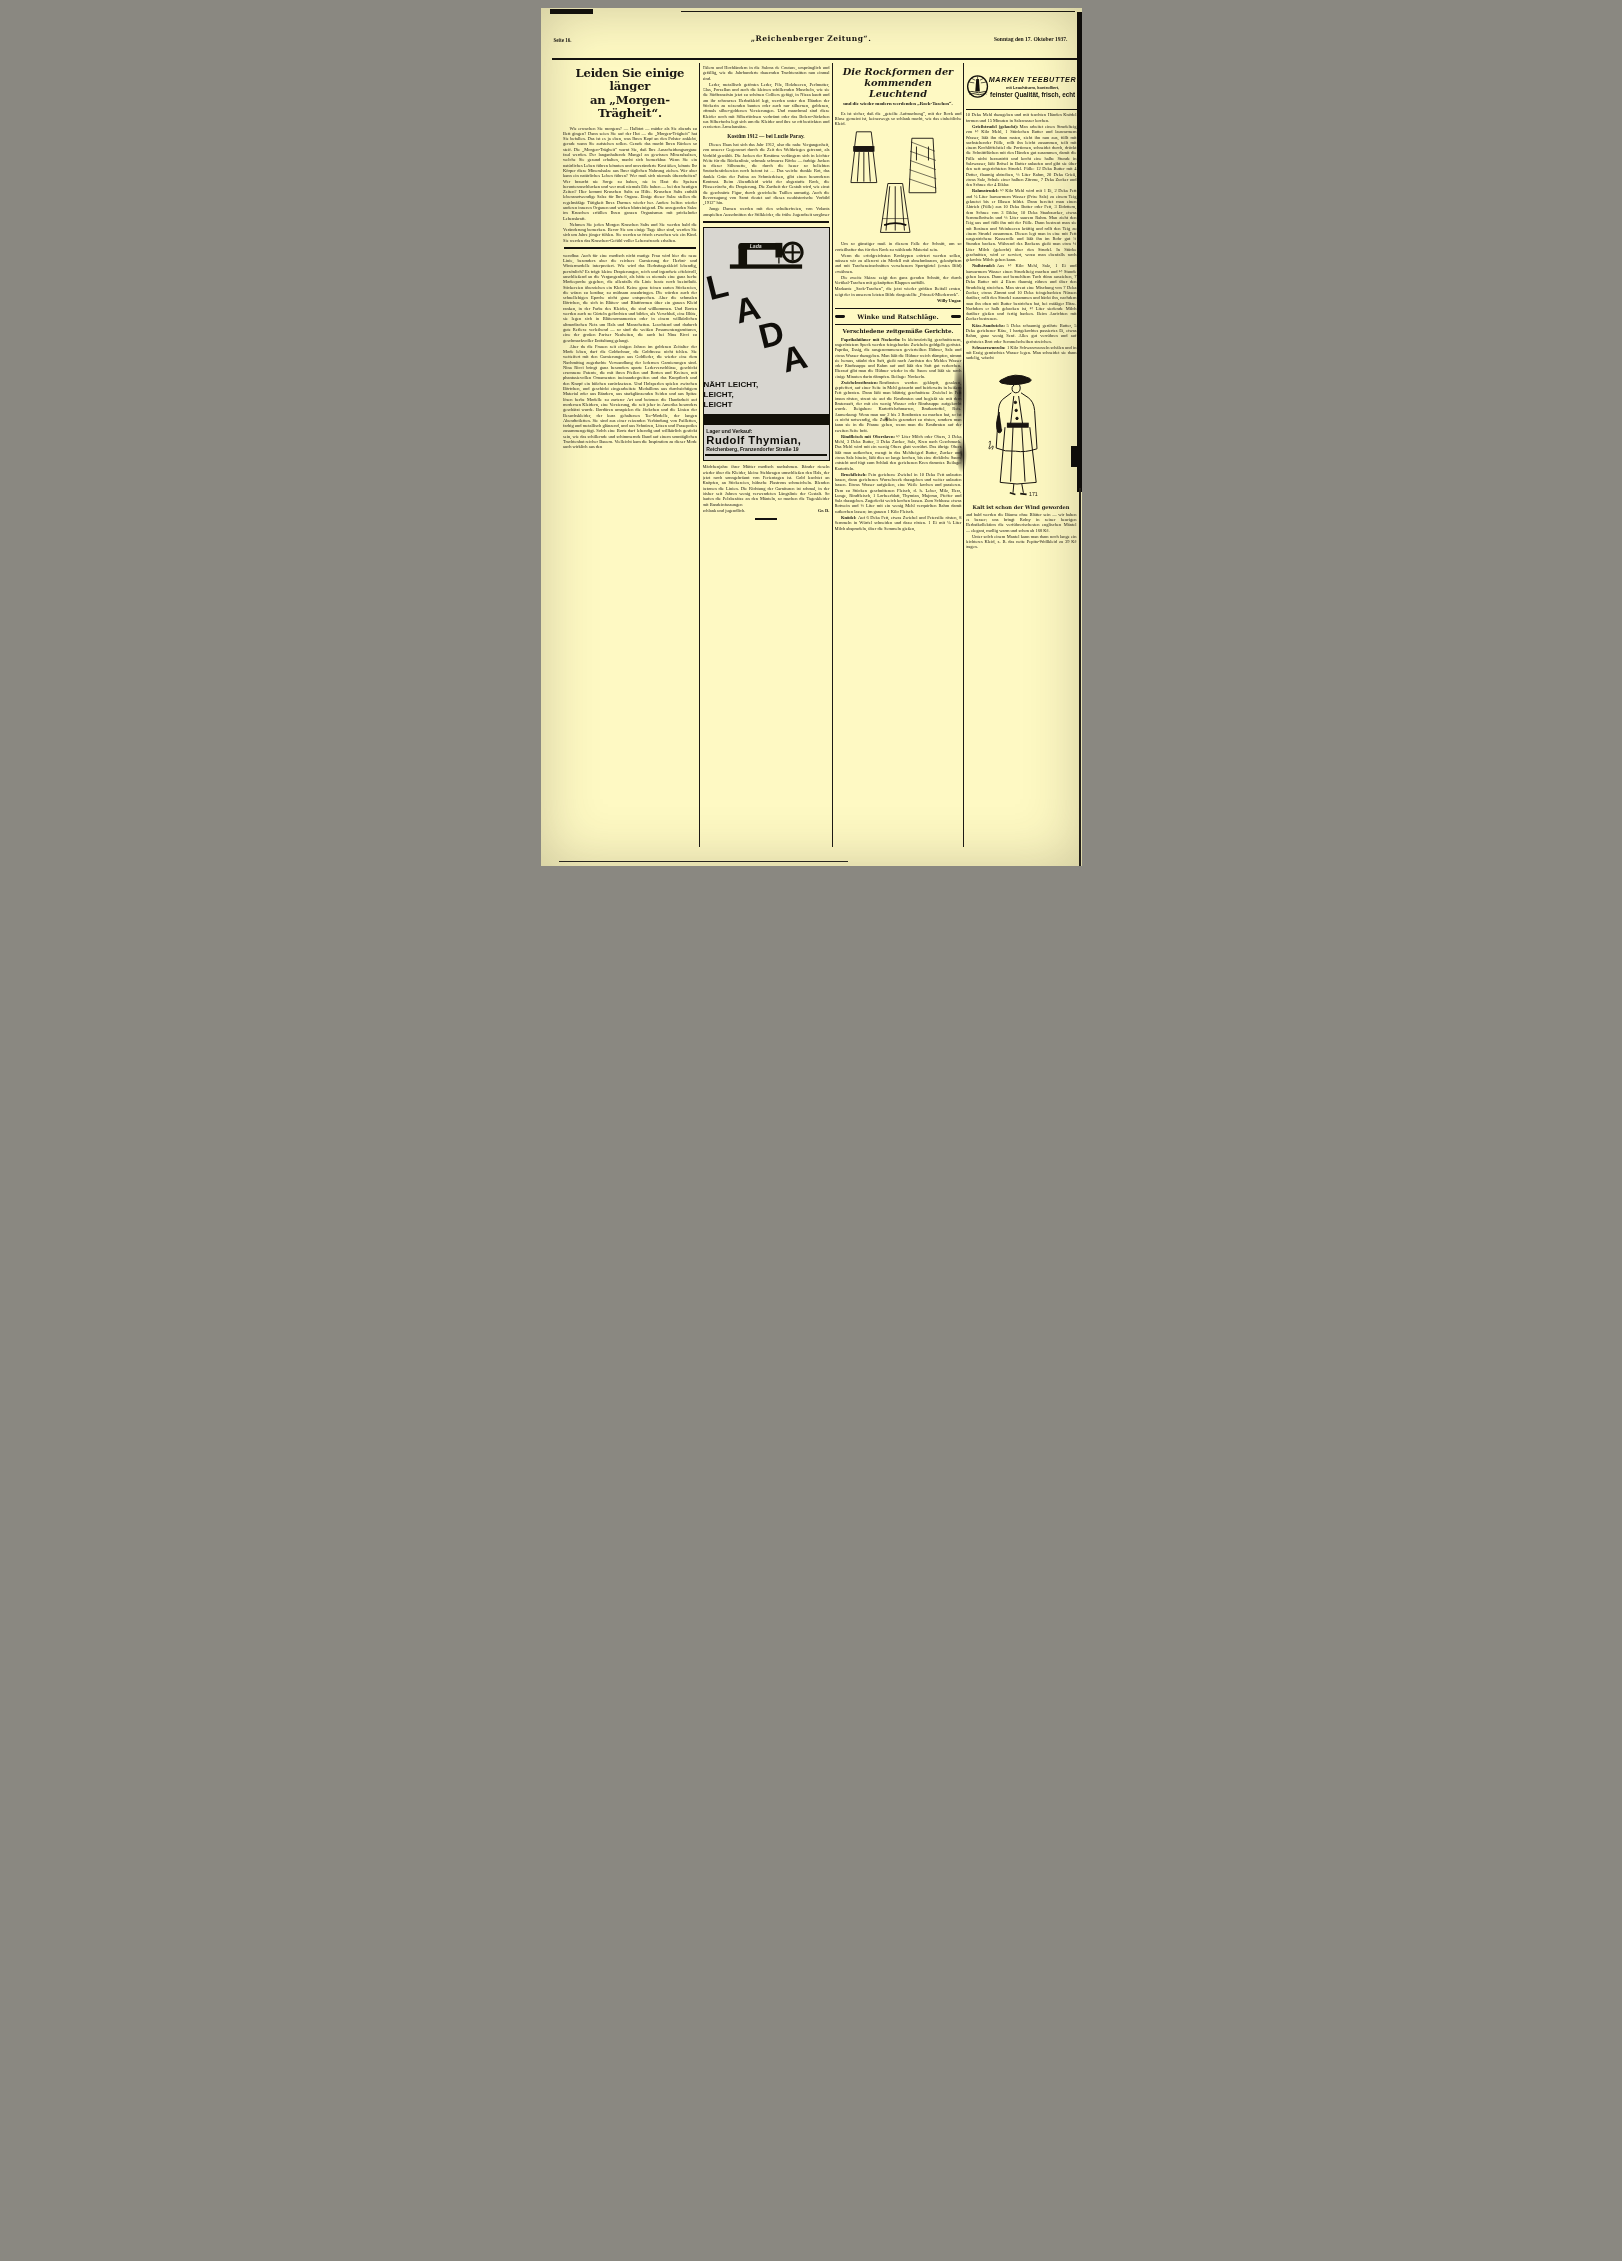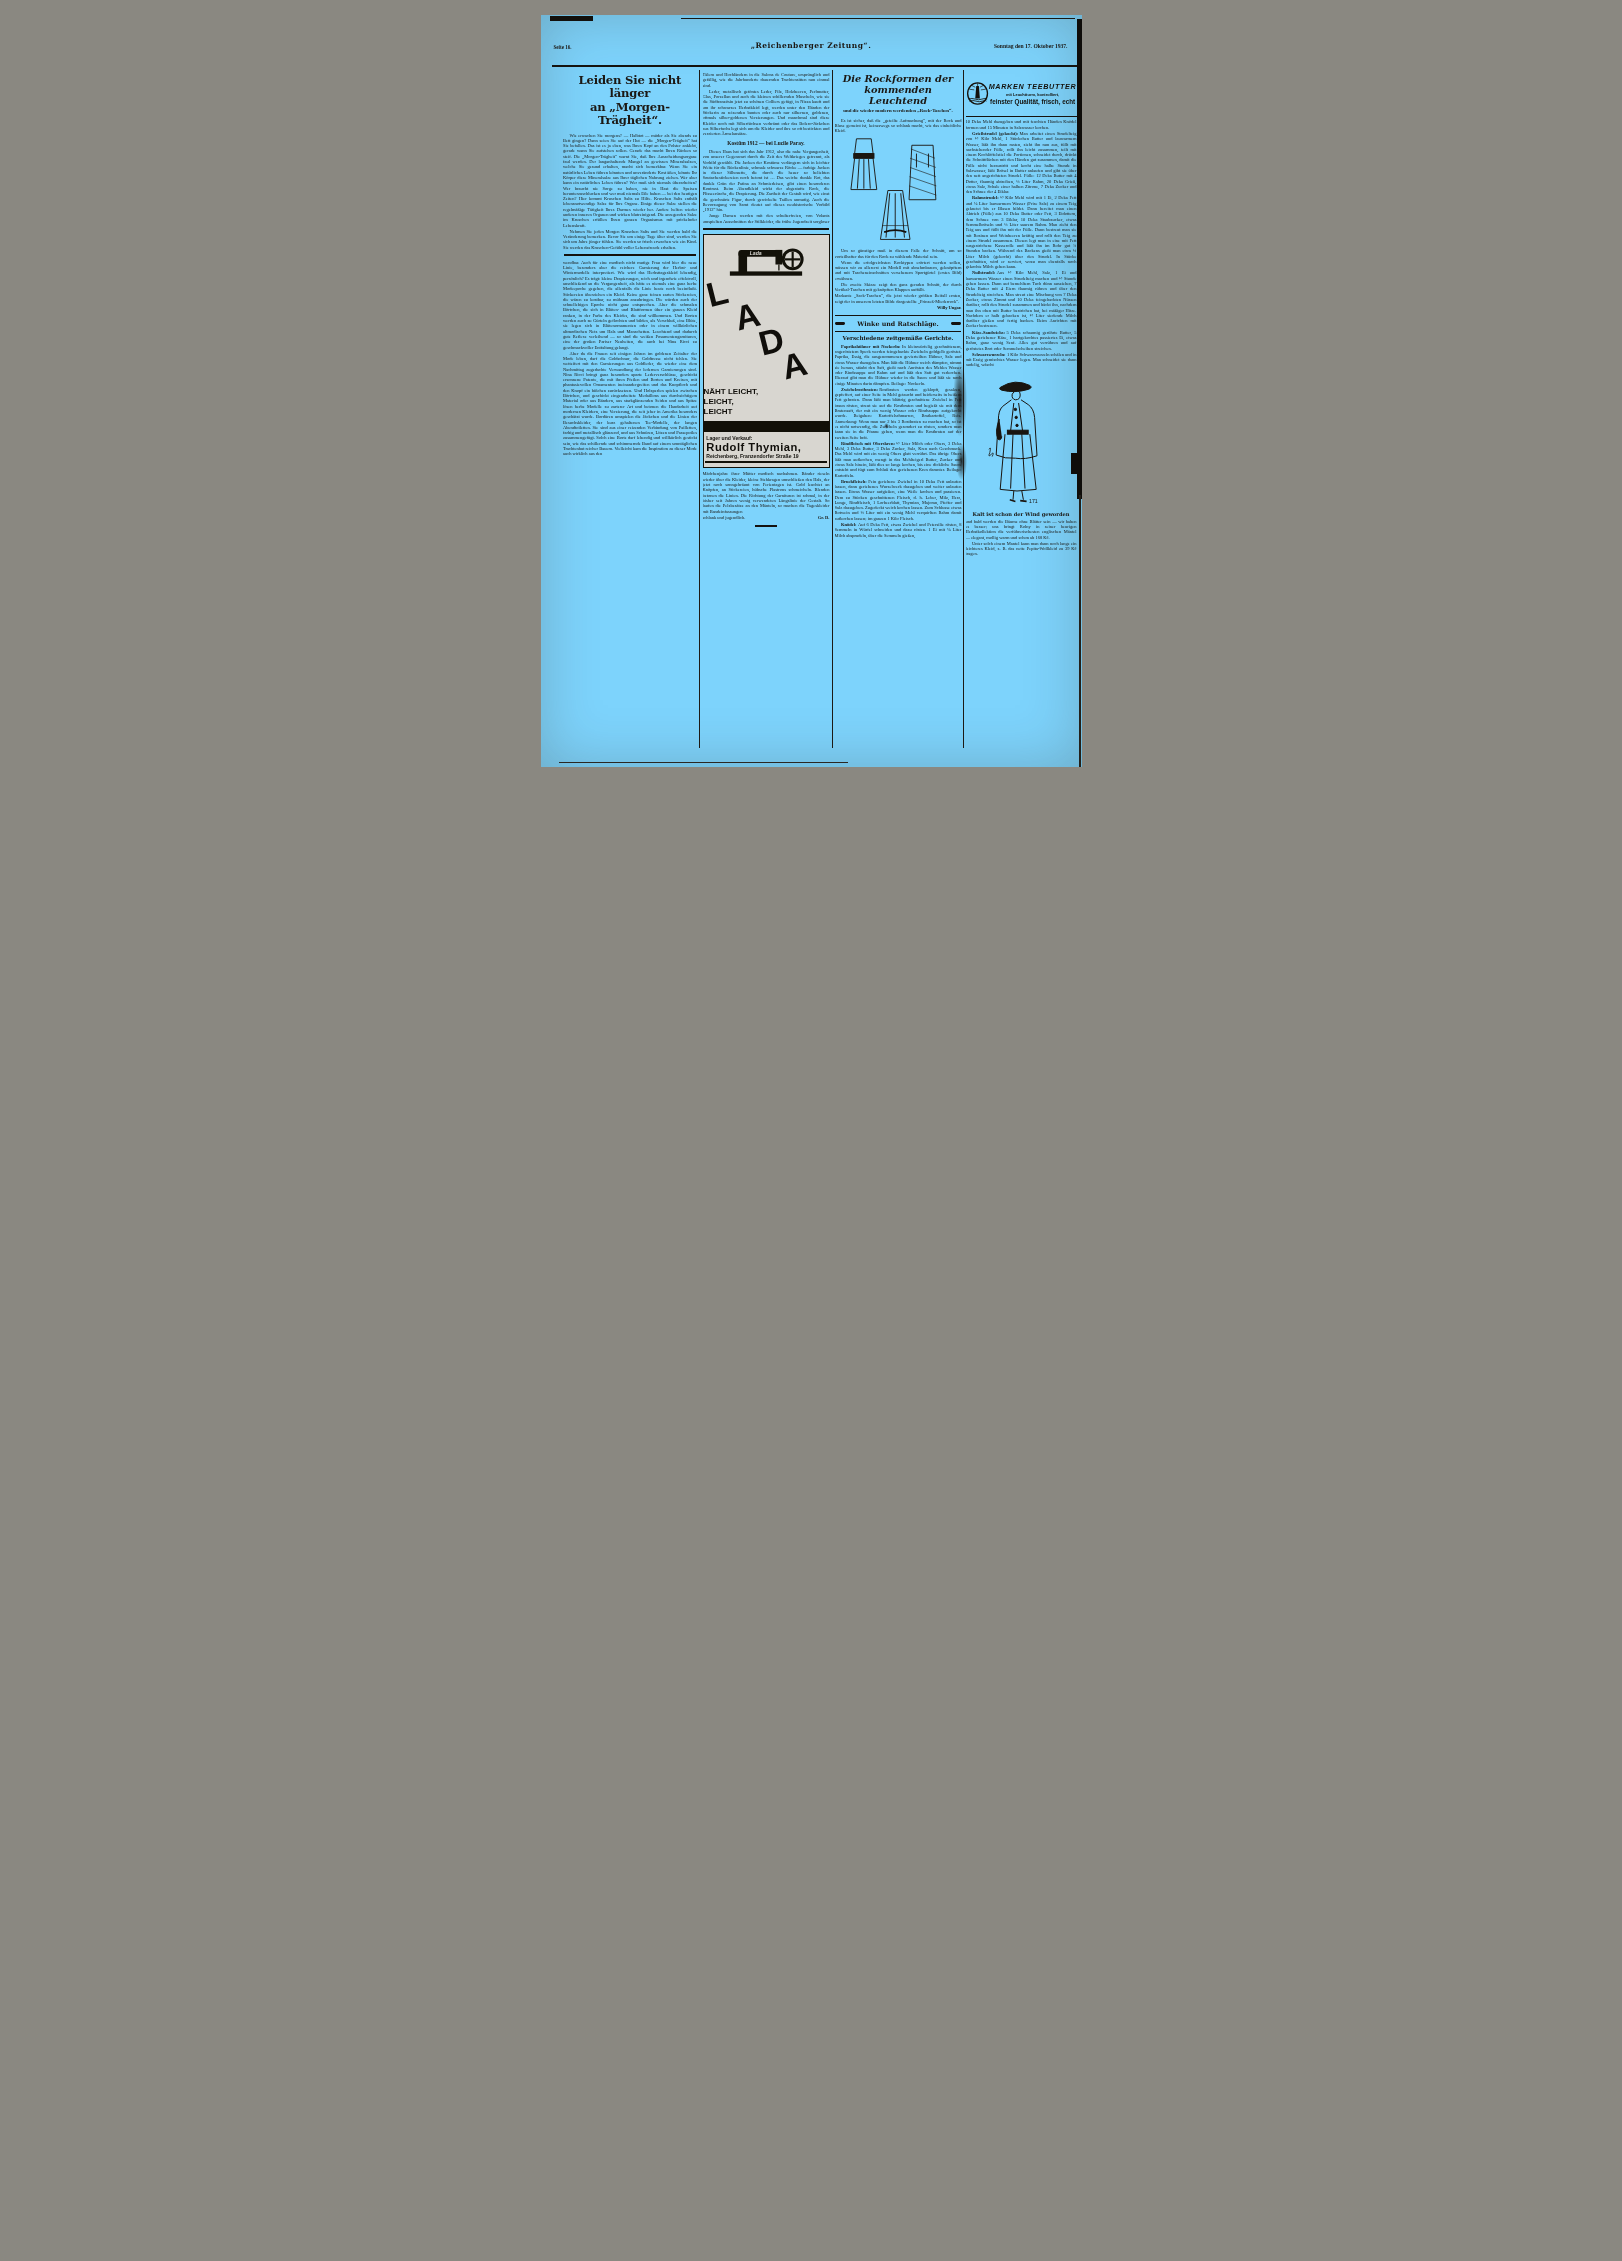--- a/index.html
+++ b/index.html
@@ -1,16 +1,16 @@
 <!DOCTYPE html>
 <html style="font-size:7.5px"><head>
 <meta charset="utf-8">
 <style>
   html,body{margin:0;padding:0;background:#8a8881;}
-  .page{position:relative;width:541px;height:752px;margin:15px auto;background:#7dd3fc;overflow:hidden;
+  .page{position:relative;width:541px;height:858px;margin:8px auto;background:#fef9c3;overflow:hidden;
         color:#1b1814;font-family:"Liberation Serif",serif;
         box-shadow:inset 0 0 56px rgba(60,50,40,.25);}
   
   .hdr-left{position:absolute;left:13px;top:29px;font-size:5.1px;font-weight:bold;}
   .hdr-center{position:absolute;left:0;right:0;top:26px;text-align:center;font-size:7.5px;font-weight:bold;letter-spacing:0.5px;font-family:"DejaVu Serif",serif;}
   .hdr-right{position:absolute;right:14px;top:28px;font-size:5.6px;font-weight:bold;}
   .hdr-rule{position:absolute;left:11.2px;right:4.7px;top:50px;height:1.9px;background:#15130f;}
   
   .col{position:absolute;top:57px;height:688px;overflow:hidden;}
   #col1{left:22.4px;width:134px;}
@@ -87,21 +87,21 @@
   <div class="hdr-center">„Reichenberger Zeitung“.</div>
   <div class="hdr-right">Sonntag den 17. Oktober 1937.</div>
   <div class="hdr-rule"></div>
 
   <div class="vrule" style="left:158px;"></div>
   <div class="vrule" style="left:291px;"></div>
   <div class="vrule" style="left:422px;"></div>
 
   <div class="col" id="col1">
     <div class="h1">
-      <div>Leiden Sie nicht länger</div>
+      <div>Leiden Sie einige länger</div>
       <div>an „Morgen-Trägheit“.</div>
     </div>
     <p class="body">Wie erwachen Sie morgens? — Halbtot — müder als Sie abends zu Bett gingen? Dann seien Sie auf der Hut — die „Morgen-Trägheit“ hat Sie befallen. Das ist es ja eben, was Ihren Kopf an den Polster anklebt, gerade wann Sie aufstehen sollen. Gerade das macht Ihren Rücken so steif. Die „Morgen-Trägheit“ warnt Sie, daß Ihre Ausscheidungsorgane faul werden. Der langanhaltende Mangel an gewissen Mineralsalzen, welche Sie gesund erhalten, macht sich bemerkbar. Wenn Sie ein natürliches Leben führen könnten und unveränderte Kost äßen, könnte Ihr Körper diese Mineralsalze aus Ihrer täglichen Nahrung ziehen. Wer aber kann ein natürliches Leben führen? Wer muß sich niemals überarbeiten? Wer braucht nie Sorge zu haben, nie in Hast die Speisen herunterzuschlucken und wer muß niemals Eile haben — bei den heutigen Zeiten? Hier kommt Kruschen Salts zu Hilfe. Kruschen Salts enthält lebensnotwendige Salze für Ihre Organe. Einige dieser Salze stellen die regelmäßige Tätigkeit Ihres Darmes wieder her. Andere helfen wieder anderen inneren Organen und wirken blutreinigend. Die anregenden Salze im Kruschen erfüllen Ihren ganzen Organismus mit prickelnder Lebenskraft.</p>
     <p class="body">Nehmen Sie jeden Morgen Kruschen Salts und Sie werden bald die Veränderung bemerken. Bevor Sie um einige Tage älter sind, werden Sie sich um Jahre jünger fühlen. Sie werden so frisch erwachen wie ein Kind. Sie werden das Kruschen-Gefühl voller Lebensfreude erhalten.</p>
     <div class="thickrule"></div>
     <p class="body noindent">wendbar. Auch für eine modisch nicht mutige Frau wird hier die neue Linie, besonders aber die reichere Garnierung der Herbst- und Wintermodelle interpretiert. Wie wird das Herbsttageskleid lebendig, persönlich? Es trägt: kleine Drapierungen, reich und irgendwie effektvoll, anschließend an die Vergangenheit, als hätte es niemals eine ganz herbe Modeepoche gegeben, die allenfalls die Linie heute noch beeinflußt. Stickereien überziehen ein Kleid. Keine ganz feinen zarten Stickereien, die wären zu kostbar, zu mühsam anzubringen. Die würden auch der schnellebigen Epoche nicht ganz entsprechen. Aber die schmalen Börtchen, die sich in Blüten- und Blattformen über ein ganzes Kleid ranken, in der Farbe des Kleides, die sind willkommen. Und Borten werden auch zu Gürteln geflochten und bilden, als Verschluß, eine Blüte, sie legen sich in Blütenornamenten oder in einem willkürlichen altmodischen Netz um Hals und Manschetten. Leuchtend und dadurch gute Reflexe verleihend — so sind die weißen Posamentengarnituren, eine der großen Pariser Neuheiten, die auch bei Nina Ricci zu geschmackvoller Entfaltung gelangt.</p>
     <p class="body">Aber da die Frauen seit einigen Jahren im goldenen Zeitalter der Mode leben, darf die Goldschnur, die Goldtresse nicht fehlen. Sie wetteifert mit den Garnierungen aus Goldleder, die wieder eine dem Nachmittag zugedachte Verwandlung der ledernen Garnierungen sind. Nina Ricci bringt ganz besonders aparte Lederverschlüsse, geschickt ersonnene Patente, die mit ihren Pfeilen und Borten und Kreisen, mit phantasievollen Ornamenten ineinandergreifen und das Knopfloch und den Knopf ein bißchen zurücksetzen. Und Holzperlen spielen zwischen Börtchen, und geschickt eingearbeitete Medaillons aus durchsichtigem Material oder aus Bändern, aus starkglänzenden Seiden und aus Spitze lösen herbe Modelle zu zarterer Art und betonen die Handarbeit auf modernen Kleidern, eine Verzierung, die seit jeher in Amerika besonders geschätzt wurde. Bordüren umspielen die Jäckchen und die Linien der Besuchskleider, der kurz gehaltenen Tee-Modelle, der langen Abendtoiletten. Sie sind aus einer reizenden Verbindung von Pailletten, farbig und metallisch glänzend, und aus Schnüren, Litzen und Passepoiles zusammengefügt. Solch eine Borte darf lebendig und willkürlich gestickt sein, wie das schillernde und schimmernde Band auf einem sonntäglichen Trachtenhut reicher Bauern. Vielleicht kam die Inspiration zu dieser Mode auch wirklich aus den</p>
   </div>
 
   <div class="col" id="col2">

